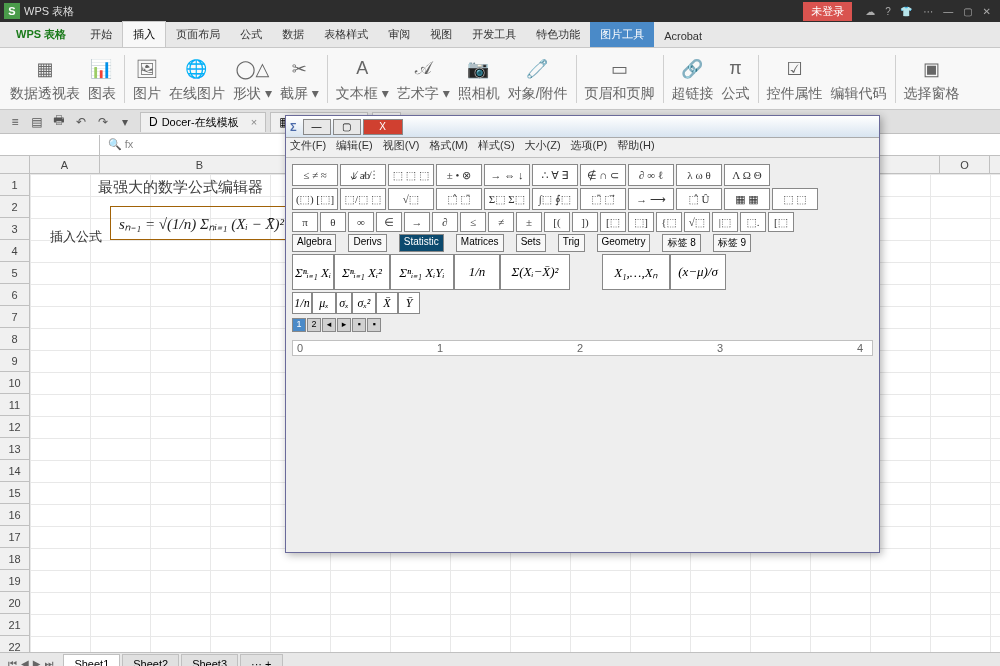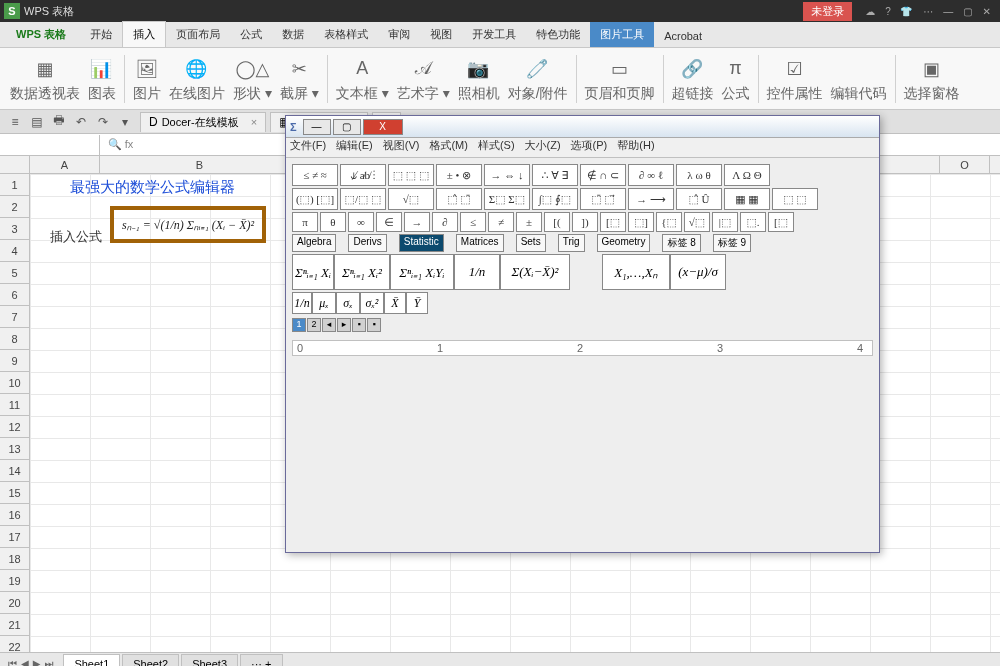--- a/index.html
+++ b/index.html
@@ -28,23 +28,23 @@
 .fbox{width:100px;height:20px;border-right:1px solid #c0c0c0;padding:0 6px}
 .ficons{padding:0 8px;color:#888;font-size:11px}
 .grid-wrap{position:relative;height:496px;background:#fff;overflow:hidden}
 .colhdr{display:flex;height:18px;background:#f0f0f0;border-bottom:1px solid #c0c0c0}
 .colhdr .corner{width:30px;border-right:1px solid #c0c0c0}
 .colhdr .ch{border-right:1px solid #c0c0c0;text-align:center;line-height:18px;font-size:11px;color:#444}
 .rows{display:flex}
 .rowhdrs{width:30px}
 .rowhdrs .rh{height:22px;background:#f0f0f0;border-right:1px solid #c0c0c0;border-bottom:1px solid #c0c0c0;text-align:center;line-height:22px;font-size:11px;color:#444}
 .cells{flex:1;position:relative}
-.big-text{position:absolute;left:40px;top:4px;font-size:15px;color:#1d4ed8}
+.big-text{position:absolute;left:68px;top:4px;font-size:15px;color:#404040}
 .lbl-insert{position:absolute;left:20px;top:54px;font-size:13px;color:#333}
-.formula-box{position:absolute;left:80px;top:32px;border:4px solid #a16207;padding:6px 8px;font-size:12px;font-family:"Times New Roman",serif;font-style:italic;color:#222}
+.formula-box{position:absolute;left:80px;top:32px;border:1px solid #a16207;padding:6px 8px;font-size:15px;font-family:"Times New Roman",serif;font-style:italic;color:#222}
 .sheet-tabs{height:22px;background:#e8e8e8;display:flex;align-items:center;padding:0 6px;border-top:1px solid #c0c0c0}
 .nav-arrows{display:flex;margin-right:8px}
 .nav-arrows span{margin:0 2px;font-size:10px;color:#666;cursor:pointer}
 .stab{padding:3px 10px;border:1px solid #c0c0c0;background:#fff;margin-right:2px;font-size:11px;cursor:pointer}
 .stab.inactive{background:#e0e0e0}
 
 
 .mt{position:absolute;left:285px;top:115px;width:595px;height:438px;background:#eee;border:1px solid #6a6a9a;box-shadow:2px 2px 8px rgba(0,0,0,.3)}
 .mt-title{height:22px;background:linear-gradient(#fff,#d8e4f0);display:flex;align-items:center;padding:0 4px;border-bottom:1px solid #aaa}
 .mt-title .sigma{color:#4a6aaa;font-weight:bold;margin-right:4px}
@@ -351,21 +351,21 @@
         <div class="tmpl" style="width: 56px;">Σⁿᵢ₌₁ Xᵢ²</div>
         <div class="tmpl" style="width: 64px;">Σⁿᵢ₌₁ XᵢYᵢ</div>
         <div class="tmpl" style="width: 46px;">1/n</div>
         <div class="tmpl" style="width: 70px;">Σ(Xᵢ−X̄)²</div>
         <div class="tmpl" style="width: 68px; margin-left: 32px;">X₁,…,Xₙ</div>
         <div class="tmpl" style="width: 56px;">(x−μ)/σ</div>
       </div>
     <div class="tmpl-row small" id="tmpl2">
         <div class="tmpl" style="width: 20px;">1/n</div>
         <div class="tmpl" style="width: 24px;">μₓ</div>
-        <div class="tmpl" style="width: 24px;">σₓ</div>
+        <div class="tmpl" style="width: 16px;">σₓ</div>
         <div class="tmpl" style="width: 24px;">σₓ²</div>
         <div class="tmpl" style="width: 22px;">X̄</div>
         <div class="tmpl" style="width: 22px;">Ȳ</div>
       </div>
     <div class="mt-tabs" id="mttabs">
         <div class="t a">1</div>
         <div class="t">2</div>
         <div class="t">◂</div>
         <div class="t">▸</div>
         <div class="t">▪</div>

